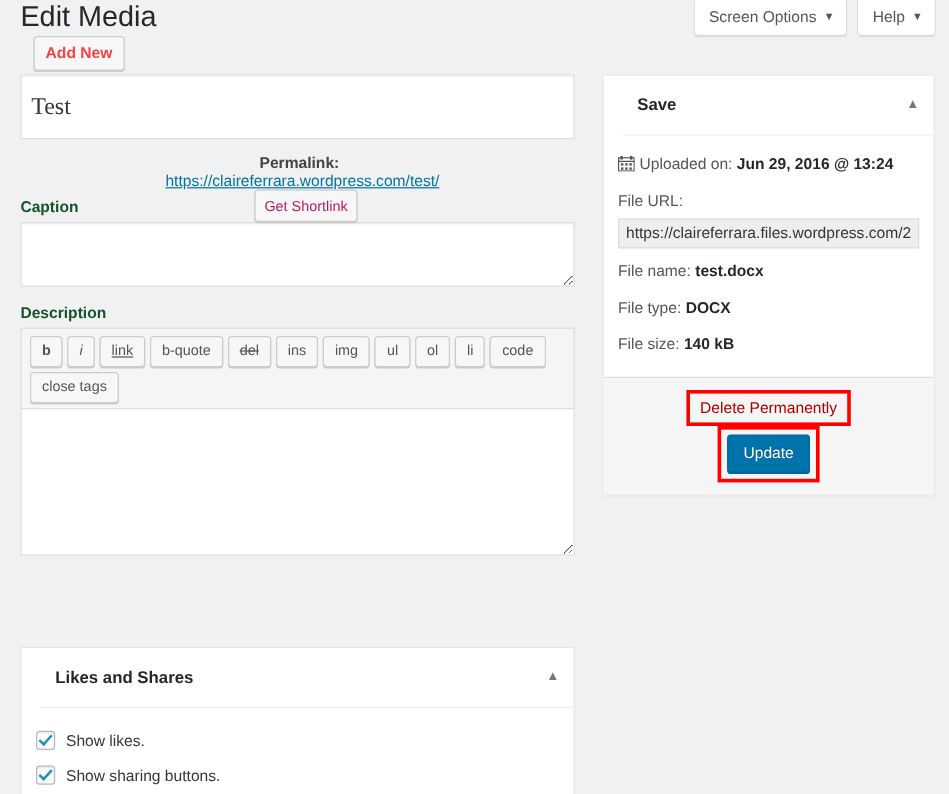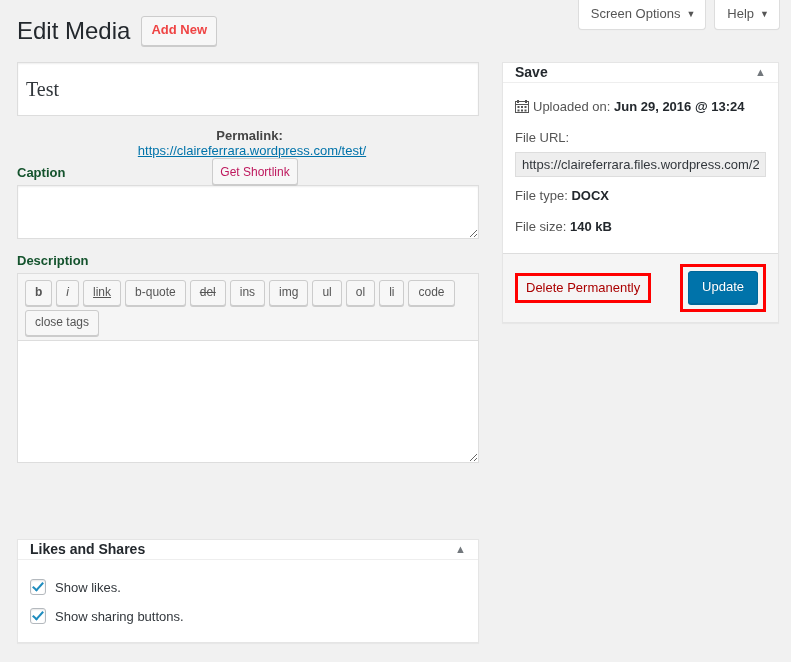--- a/index.html
+++ b/index.html
@@ -43,23 +43,24 @@
     font-size: 9px;
     margin-left: 6px;
     position: relative;
     top: -1px;
   }
 
   
   #page-head {
     position: absolute;
     left: 17px;
-    top: 16px;
-    display: flex;
-    align-items: center;
+    top: 0;
+    display: flex;
+    align-items: flex-start;
+    flex-direction: column;
   }
   #page-title {
     font-size: 24px;
     font-weight: 400;
     color: #23282d;
     margin: 0;
     line-height: 30px;
     font-family: "Liberation Sans", sans-serif;
   }
   #add-new-btn {
@@ -223,23 +224,24 @@
     border: 1px solid #e5e5e5;
     box-shadow: 0 1px 1px rgba(0,0,0,.04);
     margin-bottom: 20px;
   }
   .postbox-header {
     display: flex;
     align-items: center;
     justify-content: space-between;
     border-bottom: 1px solid #eee;
     padding: 0 12px;
-    height: 20px;
-    box-sizing: border-box;
-    cursor: pointer;
+    height: 50px;
+    box-sizing: border-box;
+    cursor: pointer;
+    margin-left: 16px;
   }
   .postbox-header h2 {
     margin: 0;
     font-size: 14px;
     font-weight: bold;
     color: #23282d;
     line-height: 1.4;
     font-family: "Liberation Sans", sans-serif;
   }
   .toggle-indicator {
@@ -287,20 +289,21 @@
 
   
   #major-publishing-actions {
     border-top: 1px solid #ddd;
     background: #f5f5f5;
     padding: 10px 12px;
     display: flex;
     align-items: center;
     justify-content: space-between;
     min-height: 25px;
+    flex-direction: column;
   }
   #delete-action-wrap {
     border: 3px solid #f00;
     padding: 5px 8px 6px 8px;
     line-height: 1;
   }
   #delete-permanently {
     color: #a00;
     font-size: 13px;
     text-decoration: none;
@@ -437,20 +440,24 @@
             <rect x="6" y="9.5" width="2" height="2" fill="#555"></rect>
             <rect x="9.5" y="9.5" width="2" height="2" fill="#555"></rect>
           </svg>
         </span><span>Uploaded on:</span>
         <strong>Jun 29, 2016 @ 13:24</strong>
       </div>
 
       <div class="misc-row" id="file-url-label">File URL:</div>
       <input id="attachment-url" type="text" readonly="" value="https://claireferrara.files.wordpress.com/2016/06/test.docx" style="">
 
+      <div class="misc-row">
+        <span>File name:</span>
+        <strong>test.docx</strong>
+      </div>
 
       <div class="misc-row">
         <span>File type:</span>
         <strong>DOCX</strong>
       </div>
 
       <div class="misc-row">
         <span>File size:</span>
         <strong>140 kB</strong>
       </div>

